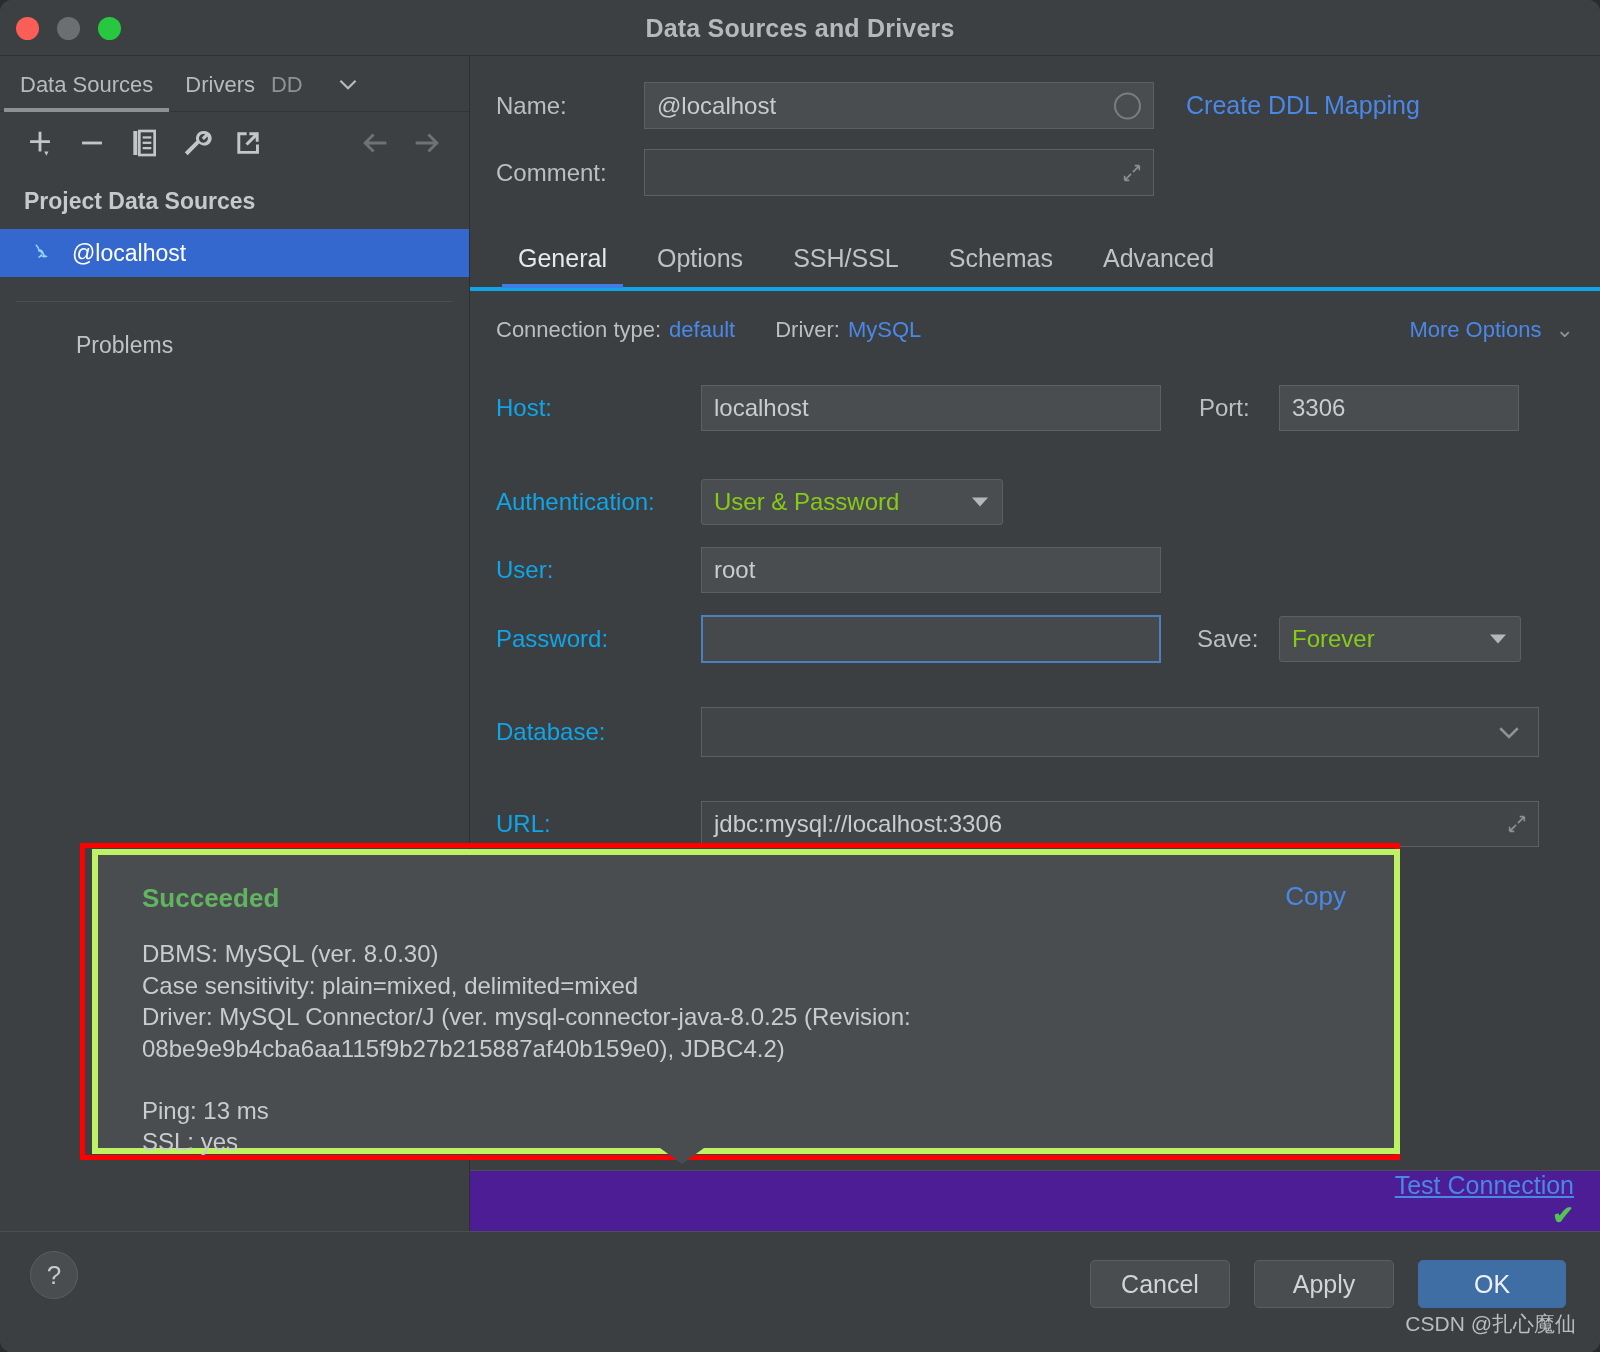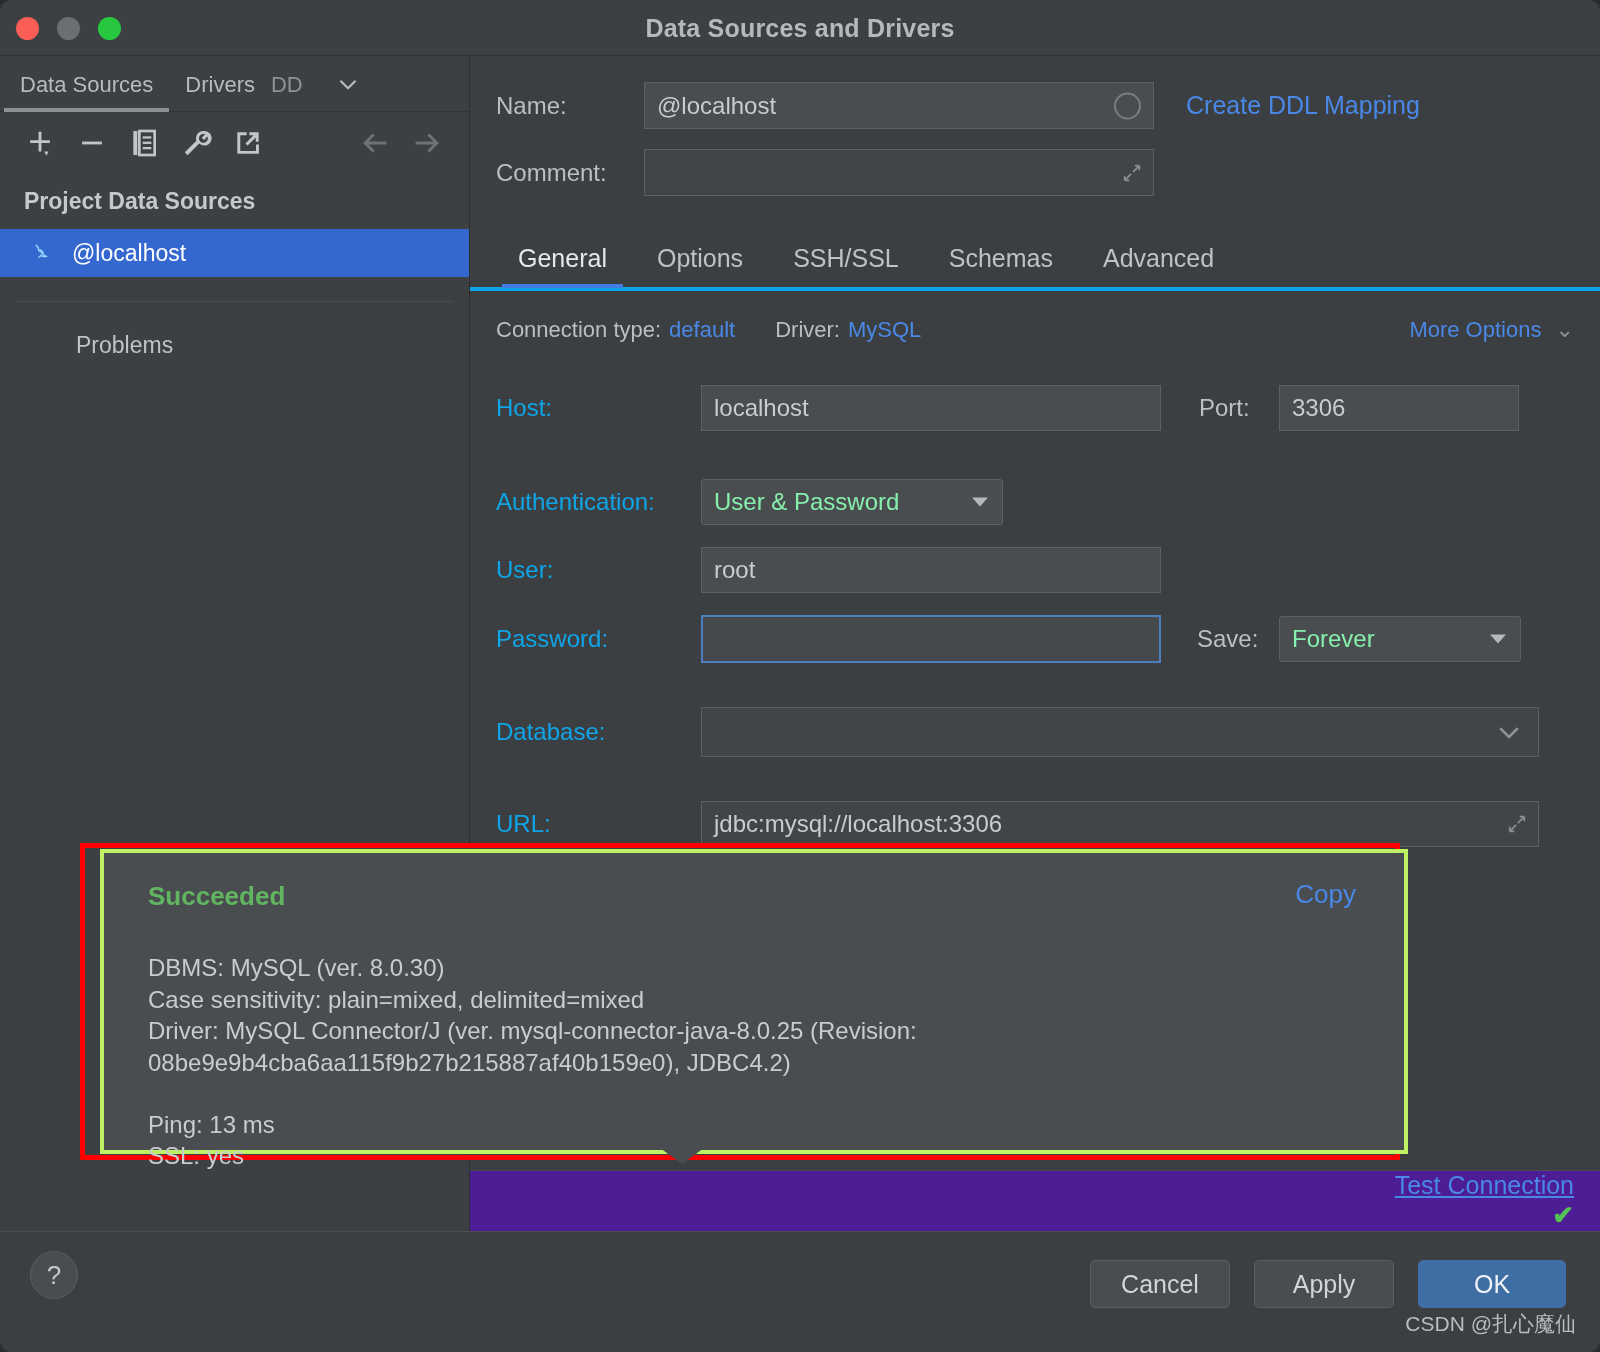--- a/index.html
+++ b/index.html
@@ -157,21 +157,21 @@
 
   .f-row { display: flex; align-items: center; padding-left: 26px; }
   .f-lbl { width: 205px; color: #0ea5e9; font-size: 24px; }
   .inp { height: 46px; }
   .host-inp { width: 460px; }
   .port-lbl { width: 80px; margin-left: 38px; color: #bcbfc2; font-size: 24px; }
   .port-inp { width: 240px; height: 46px; }
 
   .select {
     background: #4a4d4f; border: 1px solid #5c6063; border-radius: 3px;
-    color: #86efac; font-size: 24px; height: 46px;
+    color: #84cc16; font-size: 24px; height: 46px;
     display: flex; align-items: center; padding: 0 12px;
     position: relative;
   }
   .select .caret {
     position: absolute; right: 14px; top: 50%; transform: translateY(-50%);
     width: 0; height: 0; border-left: 8px solid transparent;
     border-right: 8px solid transparent; border-top: 9px solid #b5b8bb;
   }
   .auth-select { width: 302px; }
 
@@ -234,35 +234,35 @@
   }
 
   
   .redbox {
     position: absolute; left: 80px; top: 843px;
     width: 1320px; height: 317px;
     border: 5px solid #fe0000;
     z-index: 30;
   }
   .popup {
-    position: absolute; left: 100px; top: 849px;
+    position: absolute; left: 92px; top: 849px;
     width: 1308px; height: 305px;
-    background: #4a4d4f; border: 4px solid #bef264;
+    background: #4a4d4f; border: 6px solid #bef264;
     z-index: 31;
   }
   .popup-inner { padding: 28px 36px 0 44px; position: relative; }
   .succeeded {
     color: #61b561; font-size: 26px; font-weight: bold;
   }
   .copy-link {
     position: absolute; right: 48px; top: 26px;
     color: #4a88e8; font-size: 26px;
   }
   .popup-body {
-    margin-top: 40px; color: #c9cccf; font-size: 24px; line-height: 1.32;
+    margin-top: 24px; color: #c9cccf; font-size: 24px; line-height: 1.32;
     white-space: pre-wrap;
   }
   .popup-body2 {
     margin-top: 30px; color: #c9cccf; font-size: 24px; line-height: 1.32;
     white-space: pre-wrap;
   }
   .popup-arrow {
     position: absolute; left: 660px; top: 1148px;
     width: 0; height: 0;
     border-left: 22px solid transparent; border-right: 22px solid transparent;

